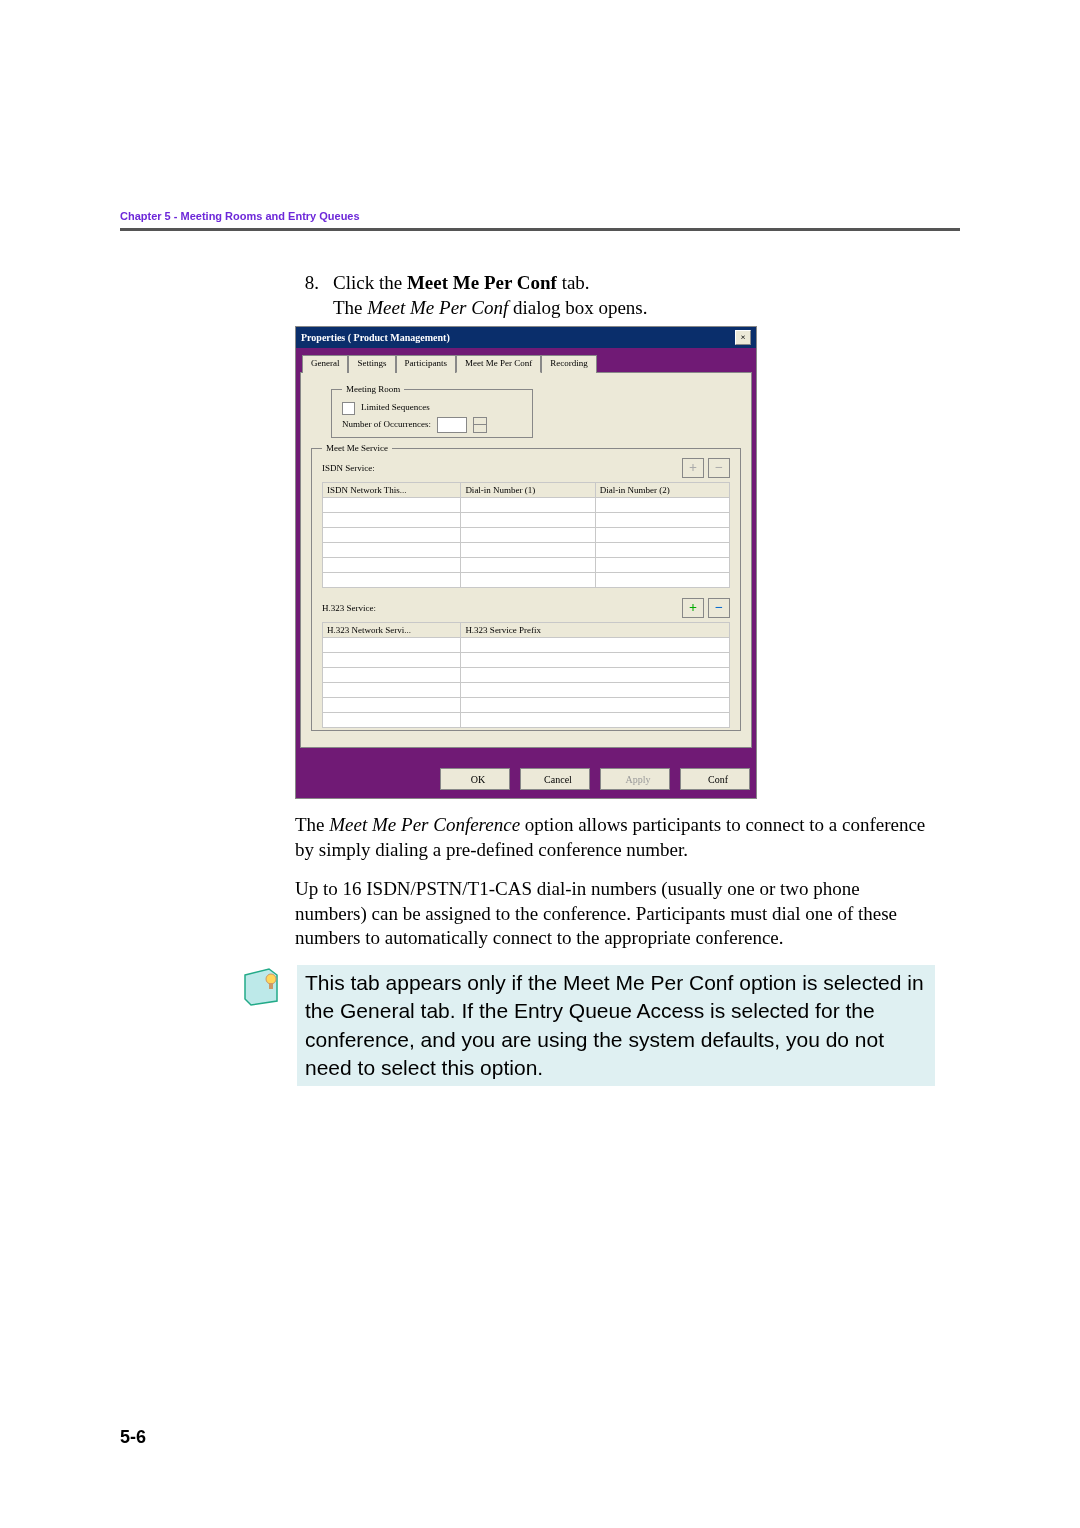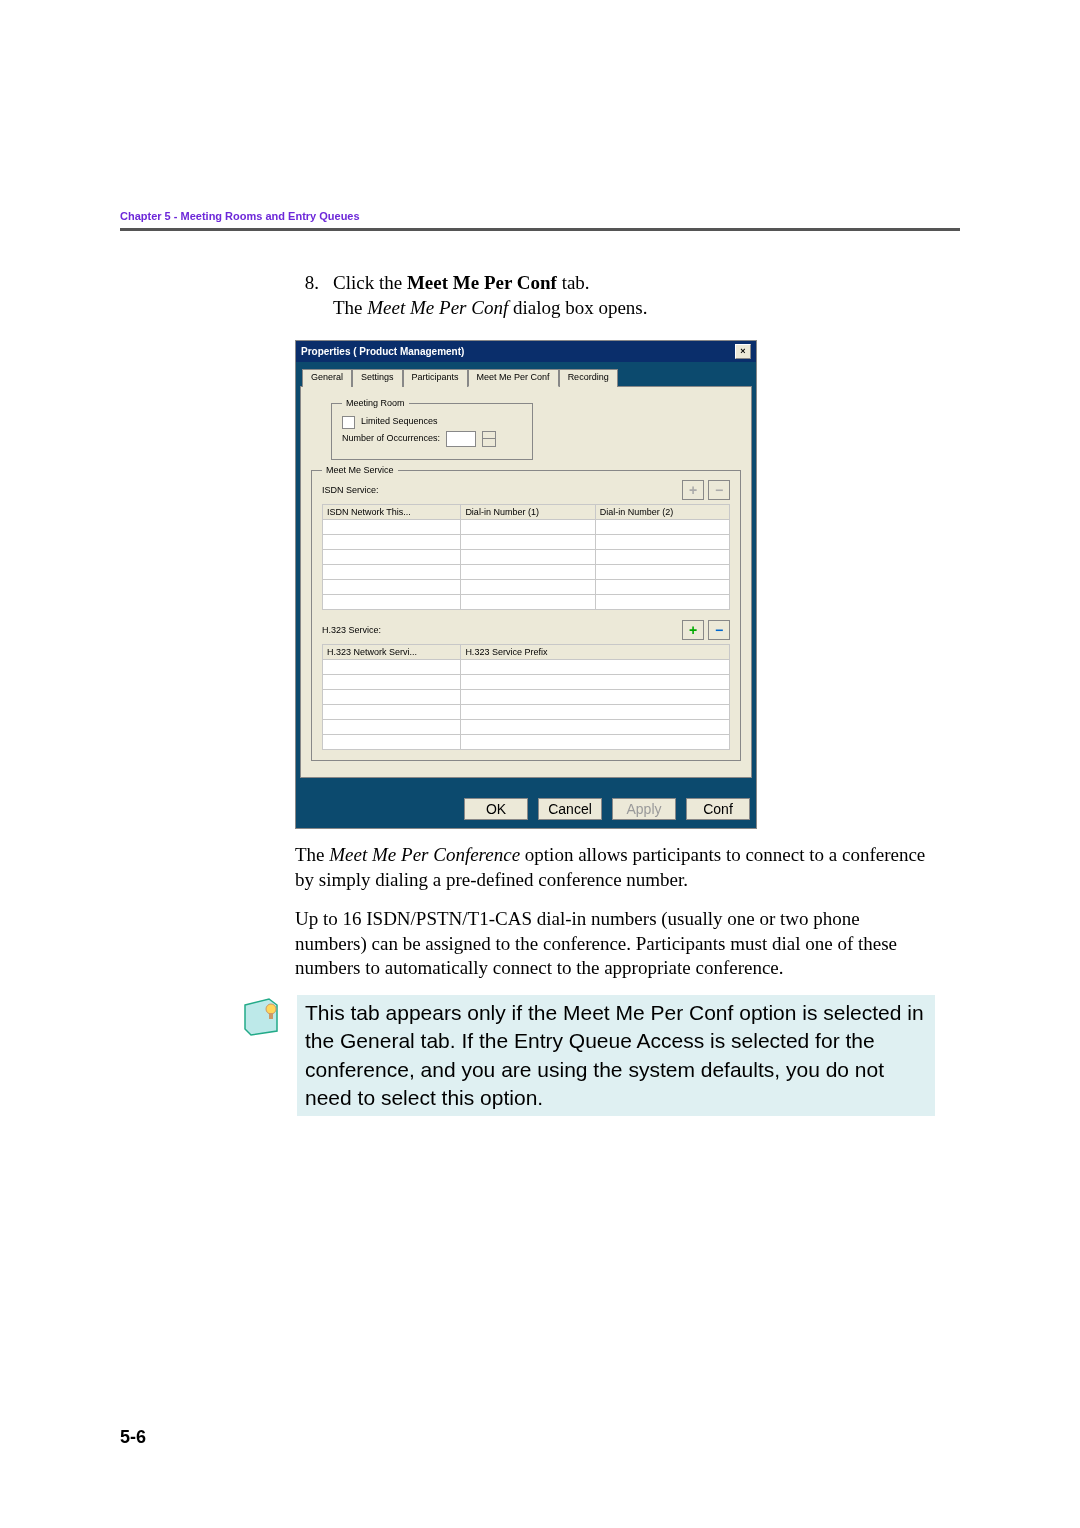--- a/index.html
+++ b/index.html
@@ -37,24 +37,24 @@
     display: flex;
     gap: 14px;
     margin-bottom: 4px;
   }
   .step-num { width: 24px; text-align: right; }
   .step-text { flex: 1; }
   .italic { font-style: italic; }
   .bold { font-weight: bold; }
   .dialog {
     width: 460px;
-    margin: 20px 0 14px 0;
-    background: #0c4a6e;
+    margin: 6px 0 14px 0;
+    background: #701a75;
     border: 1px solid #888;
-    font-family: Liberation Sans, sans-serif;
+    font-family: Liberation Serif, serif;
     font-size: 9px;
     color: #000;
   }
   .titlebar {
     background: #0a2e6b;
     color: #fff;
     font-weight: bold;
     padding: 3px 5px;
     display: flex;
     justify-content: space-between;
@@ -91,21 +91,21 @@
     z-index:2;
   }
   .tab-body {
     border:1px solid #888;
     margin:0 4px 6px 4px;
     padding:8px 10px 6px 10px;
     background:#ece9d8;
   }
   .group {
     border:1px solid #888;
-    padding:8px 10px 10px 10px;
+    padding:8px 10px 2px 10px;
     margin: 8px 0 10px 0;
   }
   .group-title {
     background:#ece9d8;
     position:relative;
     top:-14px;
     padding:0 4px;
     display:inline-block;
   }
   .group-inner { margin-top:-10px; }
@@ -162,22 +162,22 @@
     background:#ece9d8;
   }
   .dlgbtn-row {
     display:flex; justify-content:flex-end; gap:10px;
     padding: 14px 6px 8px 6px;
   }
   .dlgbtn, .dlgbtn-dis {
     width:62px; height:20px;
     border:1px solid #888;
     background:#ece9d8;
-    font-size:14px;
-    display:flex; align-items:center; justify-content:center;
+    font-size:10px;
+    display:flex; align-items:center; justify-content:center;padding-left:6px;
   }
   .dlgbtn-dis { color:#9a9a9a; }
   .para {
     margin: 10px 0 14px 0;
   }
   .note-row {
     display:flex;
     gap:14px;
     margin: 14px 0 0 -54px;
     align-items:flex-start;

